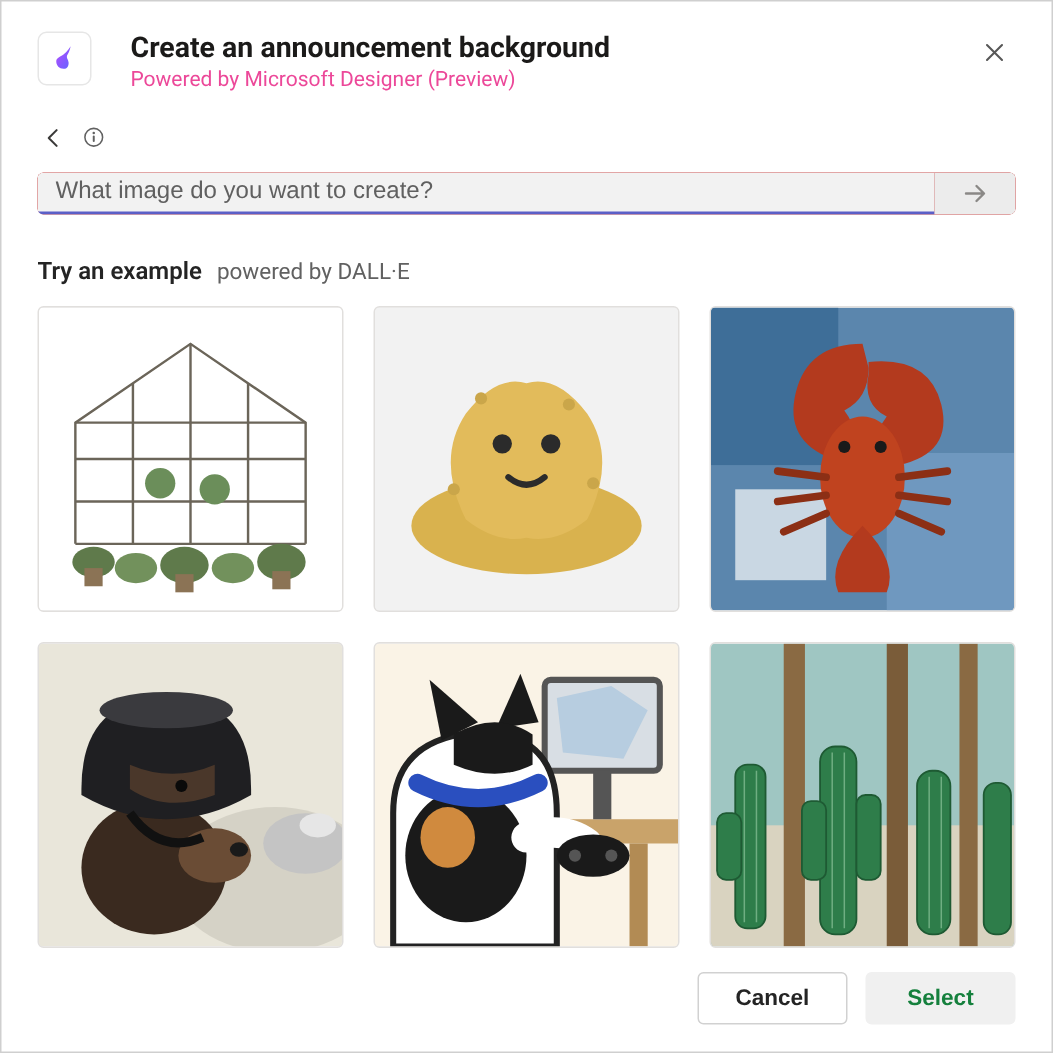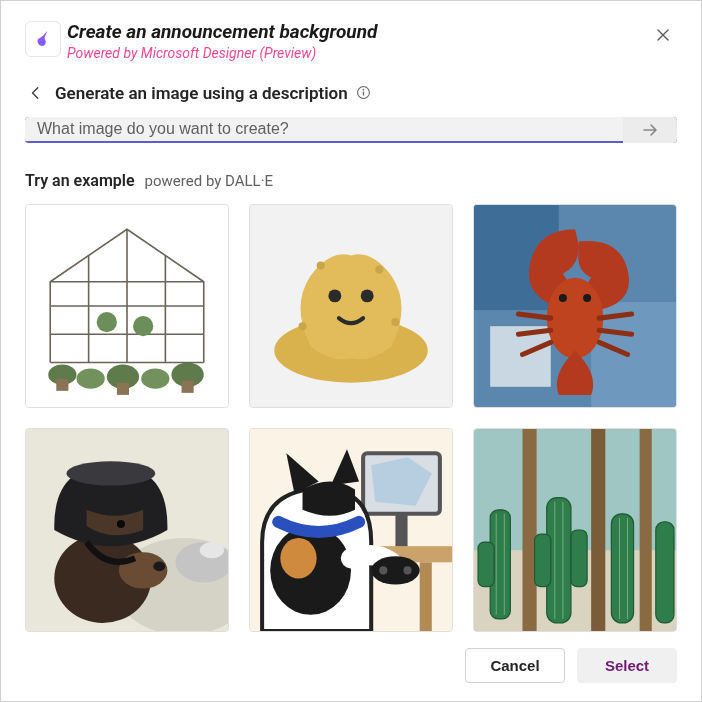--- a/index.html
+++ b/index.html
@@ -19,22 +19,21 @@
     background: #ffffff;
     padding: 20px 24px 18px 24px;
     display: flex;
     flex-direction: column;
   }
 
   
   .header {
     display: flex;
     align-items: flex-start;
-    gap: 6px;
-    font-style: italic;
+    gap: 26px;
   }
   .designer-badge {
     width: 34px;
     height: 34px;
     border-radius: 6px;
     border: 1px solid #e6e6e6;
     background: #ffffff;
     display: flex;
     align-items: center;
     justify-content: center;
@@ -172,21 +171,21 @@
     cursor: pointer;
   }
   .btn-secondary {
     background: #ffffff;
     border: 1px solid #d1d1d1;
     color: #242424;
   }
   .btn-primary {
     background: #f0f0f0;
     border: 1px solid #f0f0f0;
-    color: #701a75;
+    color: #15803d;
     cursor: default;
     text-align: center;
   }
 </style>
 </head>
 <body>
 
 <div class="dialog">
 
   <div class="header">
@@ -211,21 +210,20 @@
       </svg>
     </button>
   </div>
 
   <div class="backrow">
     <button class="back-btn" aria-label="Back">
       <svg width="14" height="14" viewBox="0 0 16 16">
         <path d="M10 2 L4 8 L10 14" stroke="currentColor" stroke-width="1.6" fill="none" stroke-linecap="round" stroke-linejoin="round"></path>
       </svg>
     </button>
-    <span class="label">Generate an image using a description</span>
     <span class="info-icon">
       <svg width="15" height="15" viewBox="0 0 16 16">
         <circle cx="8" cy="8" r="6.3" fill="none" stroke="currentColor" stroke-width="1.1"></circle>
         <circle cx="8" cy="5" r="0.9" fill="currentColor"></circle>
         <rect x="7.3" y="6.8" width="1.4" height="4.5" rx="0.7" fill="currentColor"></rect>
       </svg>
     </span>
   </div>
 
   <div class="prompt-wrap">

